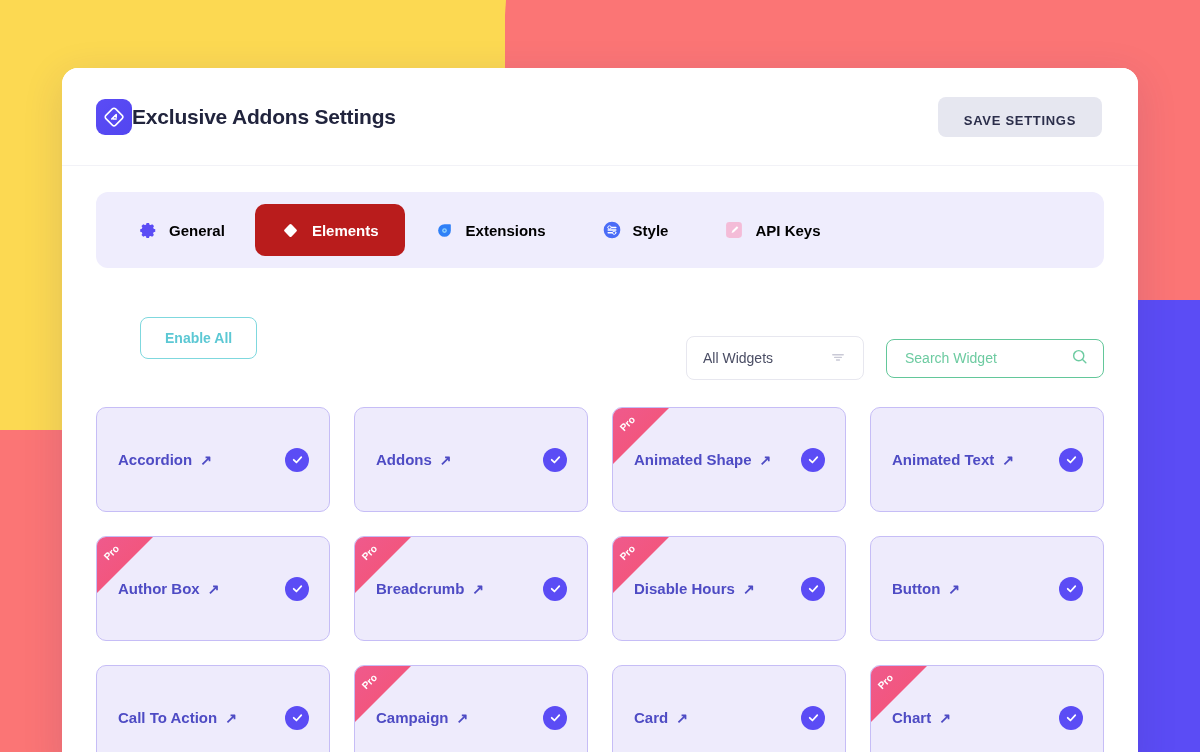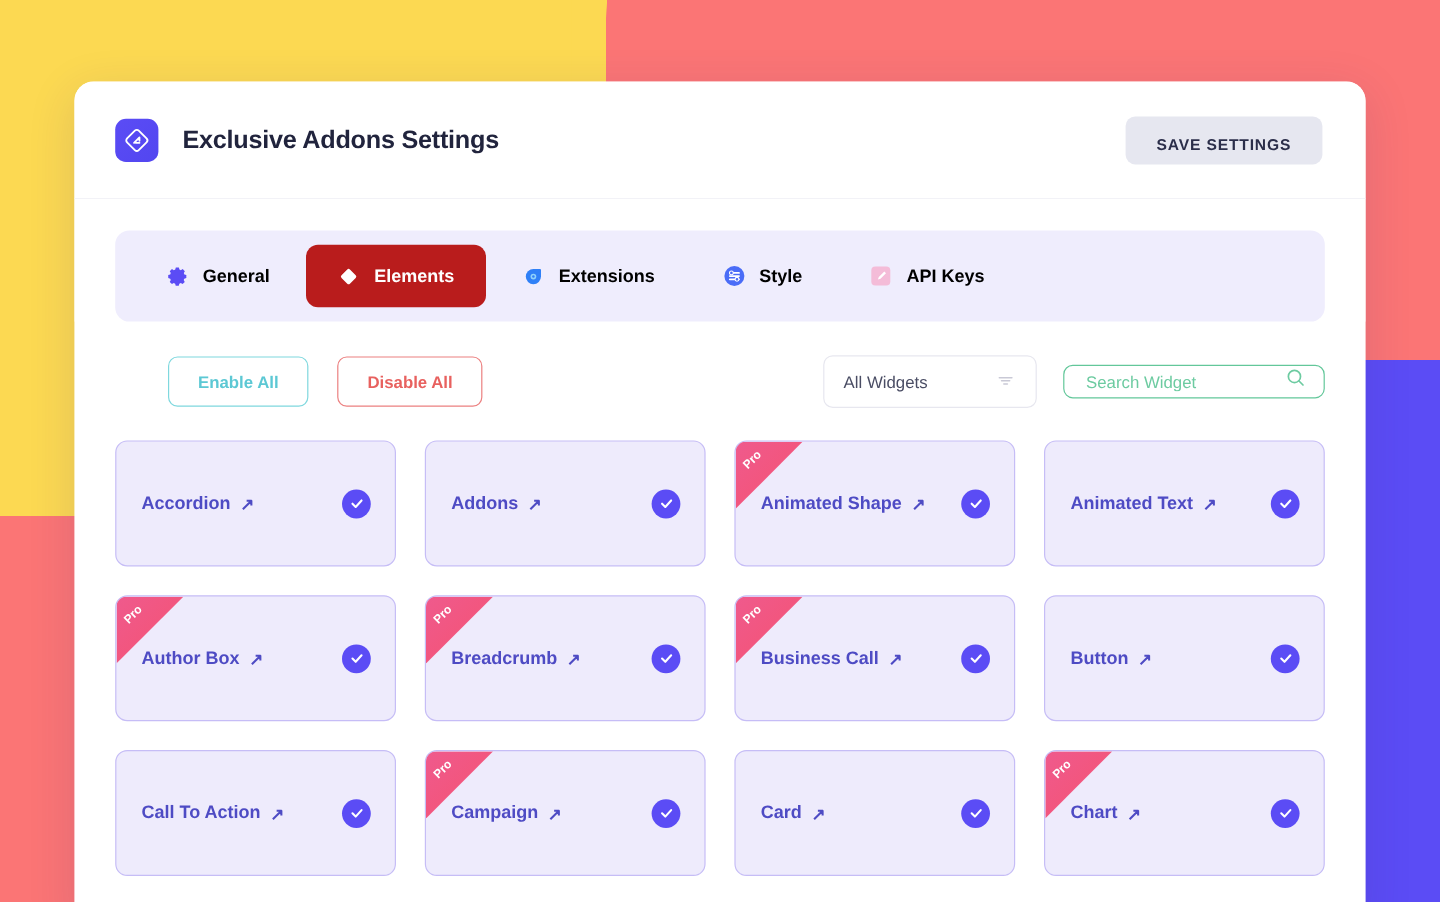--- a/index.html
+++ b/index.html
@@ -49,21 +49,21 @@
   }
 
   
   .panel-header {
     height: 98px;
     display: flex; align-items: center; justify-content: space-between;
     padding: 0 36px 0 34px;
     background: #FFFFFF;
     border-bottom: 1px solid #F2F2F7;
   }
-  .brand { display: flex; align-items: center; gap: 20px; }
+  .brand { display: flex; align-items: center; gap: 0; }
   .brand-logo {
     width: 36px; height: 36px; border-radius: 9px;
     background: linear-gradient(135deg,#5B4CF5 0%,#5246F0 100%);
     display: flex; align-items: center; justify-content: center;
     flex-shrink: 0;
   }
   .brand-title {
     font-size: 21px; font-weight: 700; color: #21243D; letter-spacing: -0.2px;
   }
   .save-btn {
@@ -100,32 +100,32 @@
   }
   .ctrl-left { display: flex; gap: 24px; padding-left: 44px; }
   .pill-btn {
     height: 42px; padding: 0 24px; border-radius: 8px;
     background: #FFFFFF; font-size: 14px; font-weight: 600;
     font-family: "Liberation Sans", sans-serif; cursor: pointer;
   }
   .btn-enable { border: 1px solid #7FD8DE; color: #5CC8D4; }
   .btn-disable { border: 1px solid #EC8080; color: #E8615F; }
 
-  .ctrl-right { display: flex; gap: 22px; align-items: center; }
+  .ctrl-right { display: flex; gap: 22px; align-items: center; margin-top: 40px; }
   .select-box {
     width: 178px; height: 44px; border-radius: 8px;
     border: 1px solid #E7E7EF; background: #fff;
     display: flex; align-items: center; justify-content: space-between;
     padding: 0 16px; cursor: pointer;
   }
   .select-box span { font-size: 14px; color: #4A4D64; }
   .search-box {
-    width: 218px; height: 28px; border-radius: 8px;
+    width: 218px; height: 39px; border-radius: 8px;
     border: 1px solid #63C79A; background: #fff;
-    display: flex; justify-content: space-between;
+    display: flex; align-items: center; justify-content: space-between;
     padding: 0 14px 0 18px;
   }
   .search-box input {
     border: none; outline: none; background: transparent;
     font-size: 14px; color: #5FC396; width: 160px;
     font-family: "Liberation Sans", sans-serif;
   }
   .search-box input::placeholder { color: #6DCBA1; }
 
   
@@ -251,21 +251,20 @@
         </span>
         <span>API Keys</span>
       </button>
 
     </div>
   </div>
 
   <div class="controls">
     <div class="ctrl-left">
       <button class="pill-btn btn-enable">Enable All</button>
-      <button class="pill-btn btn-disable">Disable All</button>
     </div>
     <div class="ctrl-right">
       <div class="select-box">
         <span>All Widgets</span>
         <span>
           <svg width="18" height="18" viewBox="0 0 24 24" fill="none" stroke="#C9C9D6" stroke-width="1.7" stroke-linecap="round">
             <line x1="5" y1="9" x2="19" y2="9"></line>
             <line x1="7.5" y1="12.5" x2="16.5" y2="12.5"></line>
             <line x1="10" y1="16" x2="14" y2="16"></line>
           </svg>
@@ -357,21 +356,21 @@
           <svg width="13" height="13" viewBox="0 0 24 24" fill="none" stroke="#FFFFFF" stroke-width="3.2" stroke-linecap="round" stroke-linejoin="round">
             <polyline points="5,12.5 10,17.5 19,7.5"></polyline>
           </svg>
         </div>
       </div>
       <div class="card">
         <div class="pro-ribbon">
           <span>Pro</span>
         </div>
         <div class="card-name">
-          <span>Business Call</span>
+          <span>Disable Hours</span>
           <span class="ext-arrow">↗</span>
         </div>
         <div class="check">
           <svg width="13" height="13" viewBox="0 0 24 24" fill="none" stroke="#FFFFFF" stroke-width="3.2" stroke-linecap="round" stroke-linejoin="round">
             <polyline points="5,12.5 10,17.5 19,7.5"></polyline>
           </svg>
         </div>
       </div>
       <div class="card">
         <div class="card-name">

